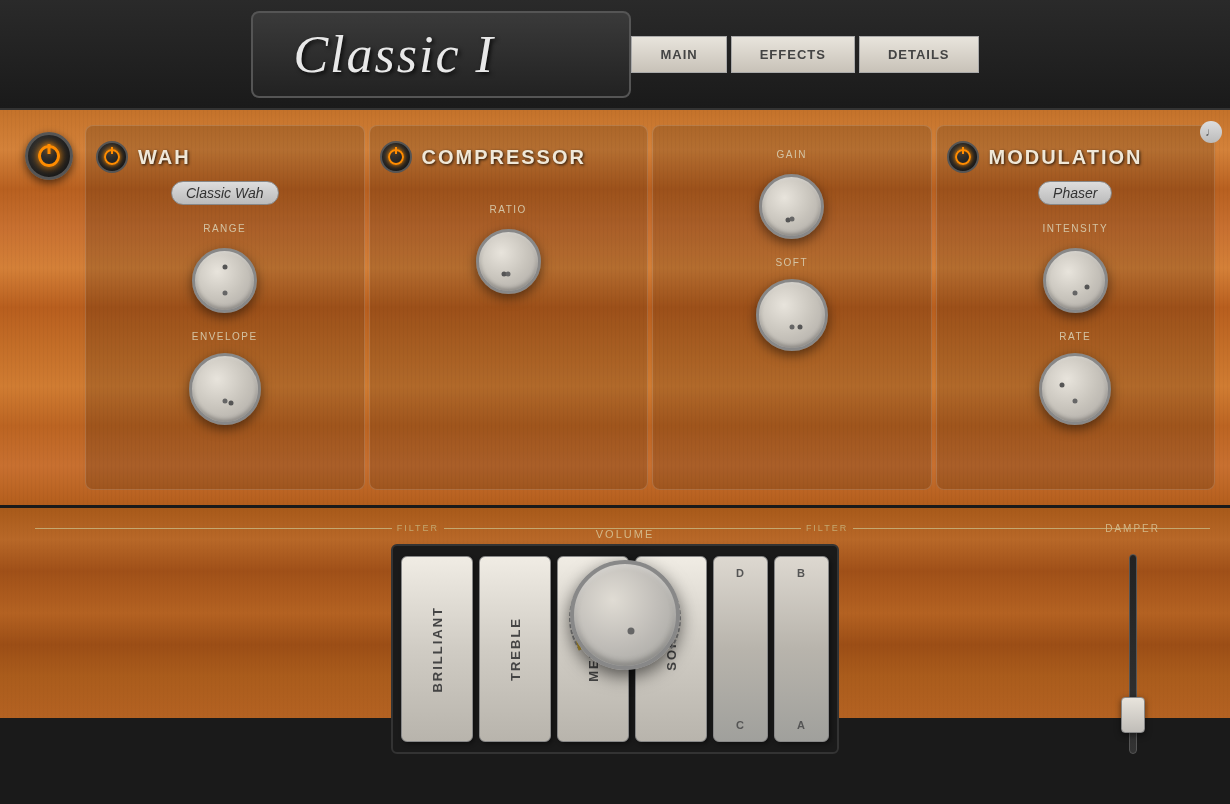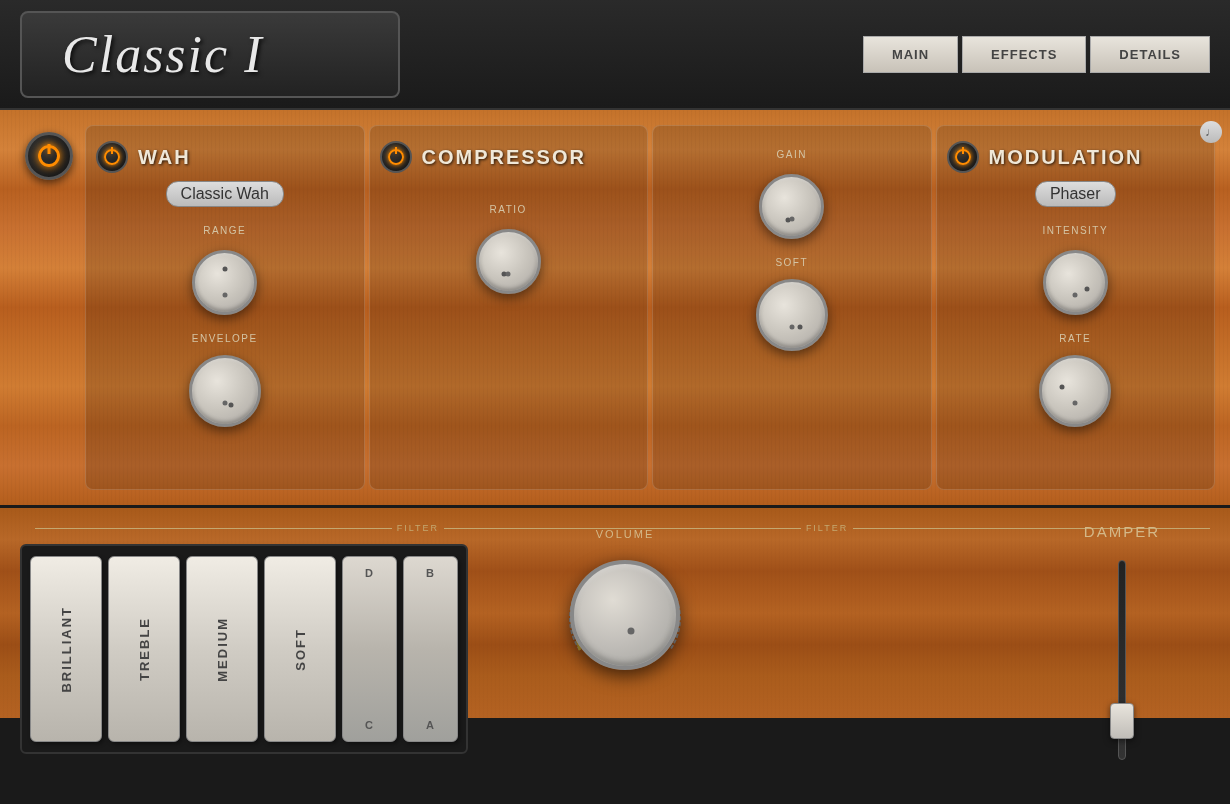--- a/index.html
+++ b/index.html
@@ -10,21 +10,21 @@
       font-family: Arial, sans-serif;
       overflow: hidden;
     }
 
     
     .header {
       background: linear-gradient(180deg, #2a2a2a 0%, #1a1a1a 100%);
       height: 110px;
       display: flex;
       align-items: center;
-      justify-content: space-between;
+      justify-content: center;
       padding: 0 20px;
       border-bottom: 2px solid #333;
     }
     .title-box {
       background: linear-gradient(180deg, #3a3a3a 0%, #222 100%);
       border: 2px solid #555;
       border-radius: 8px;
       padding: 12px 40px;
       min-width: 380px;
     }
@@ -165,27 +165,28 @@
       color: #f0e8d8;
       text-shadow: 1px 1px 3px rgba(0,0,0,0.8);
     }
 
     
     .dropdown-pill {
       background: linear-gradient(180deg, #ddd 0%, #bbb 100%);
       border: 1px solid #888;
       border-radius: 12px;
       padding: 3px 14px;
-      font-size: 16px;
+      font-size: 14px;
       color: #333;
       text-align: left;
       margin: 0 auto 10px auto;
       display: inline-block;
       cursor: pointer;
       width: auto;
+      font-style: italic;
     }
     .dropdown-wrapper {
       text-align: center;
       margin-bottom: 8px;
     }
 
     
     .knob-container {
       display: flex;
       flex-direction: column;
@@ -248,20 +249,21 @@
           rgba(0,0,0,0.02) 4px
         ),
         linear-gradient(180deg, 
           #a85a1a 0%, #b86828 15%, #a05018 30%, 
           #b46222 50%, #9c4e16 65%, #aa5c1c 80%, #b46222 100%
         );
       height: 213px;
       padding: 15px 20px;
       position: relative;
       border-top: 3px solid #1a1a1a;
+      text-align: center;
     }
 
     
     .button-grid-container {
       background: #1a1a1a;
       border: 2px solid #333;
       border-radius: 6px;
       padding: 10px 8px;
       display: inline-flex;
       gap: 6px;
@@ -356,21 +358,21 @@
     
     .damper-section {
       position: absolute;
       right: 70px;
       top: 15px;
       display: flex;
       flex-direction: column;
       align-items: center;
     }
     .damper-label {
-      font-size: 15px;
+      font-size: 10px;
       letter-spacing: 2px;
       color: #d4b888;
       margin-bottom: 20px;
     }
     .slider-track {
       width: 8px;
       height: 200px;
       background: linear-gradient(180deg, #222 0%, #333 100%);
       border-radius: 4px;
       border: 1px solid #555;

